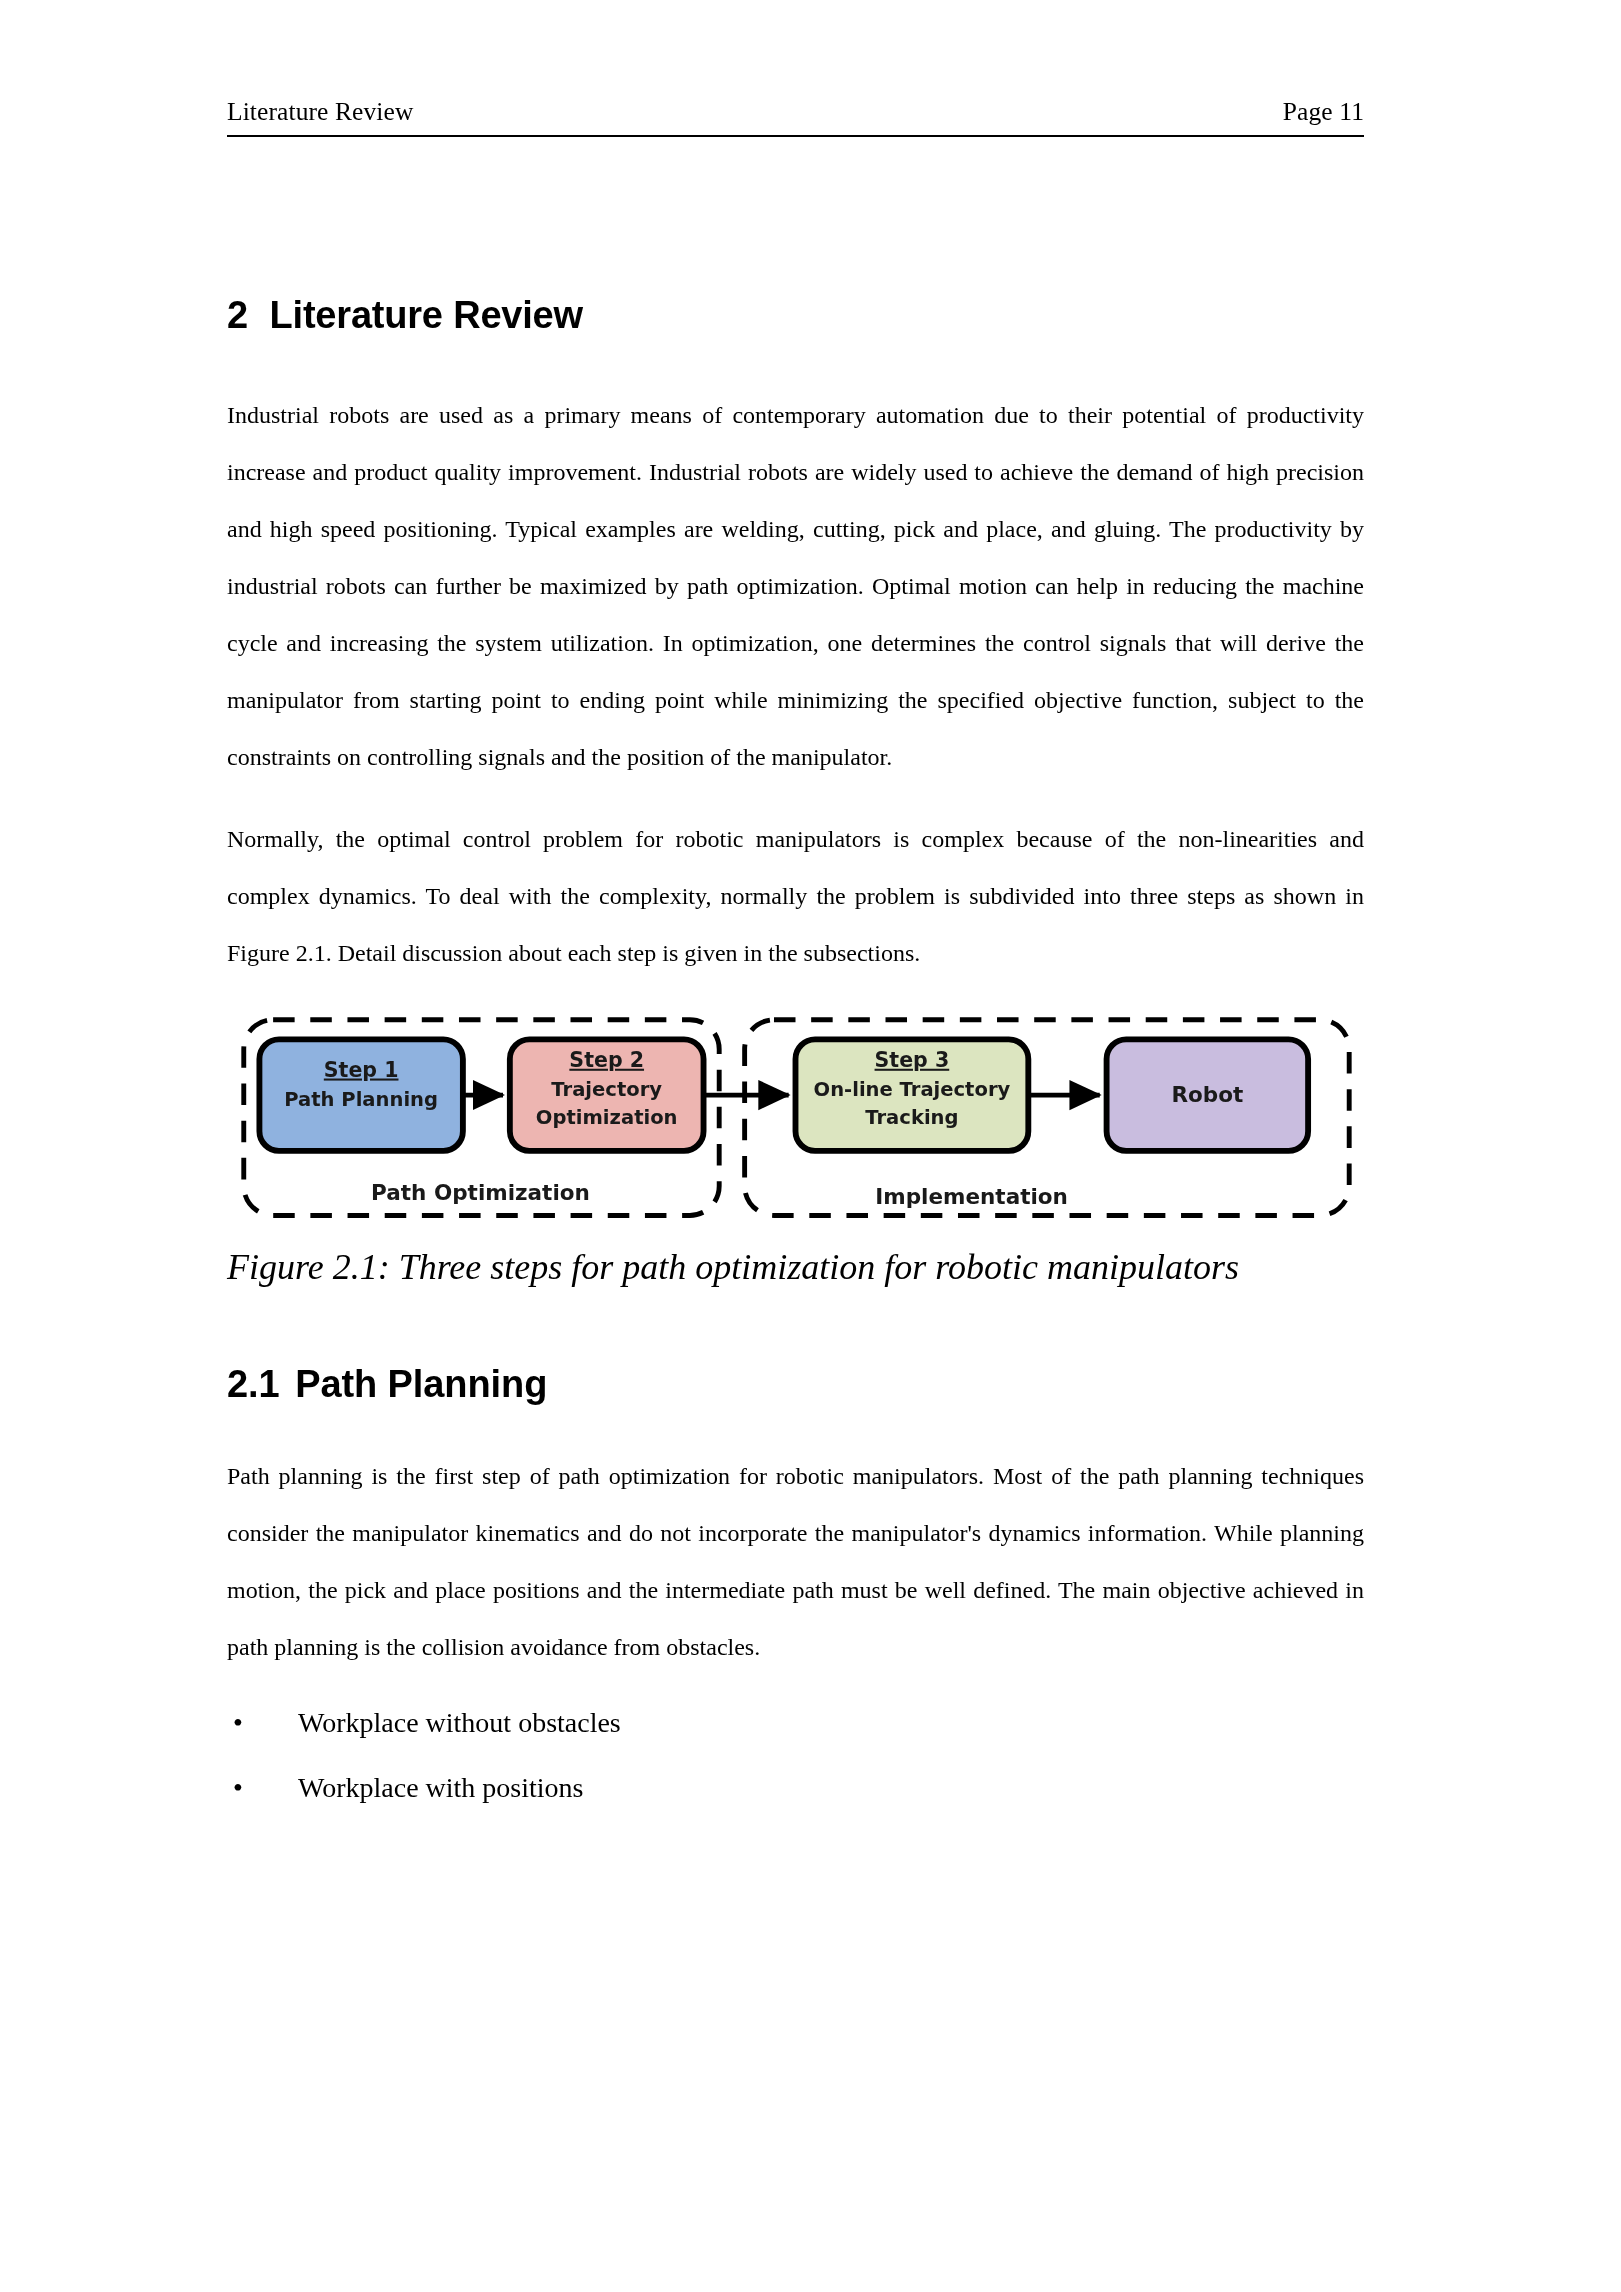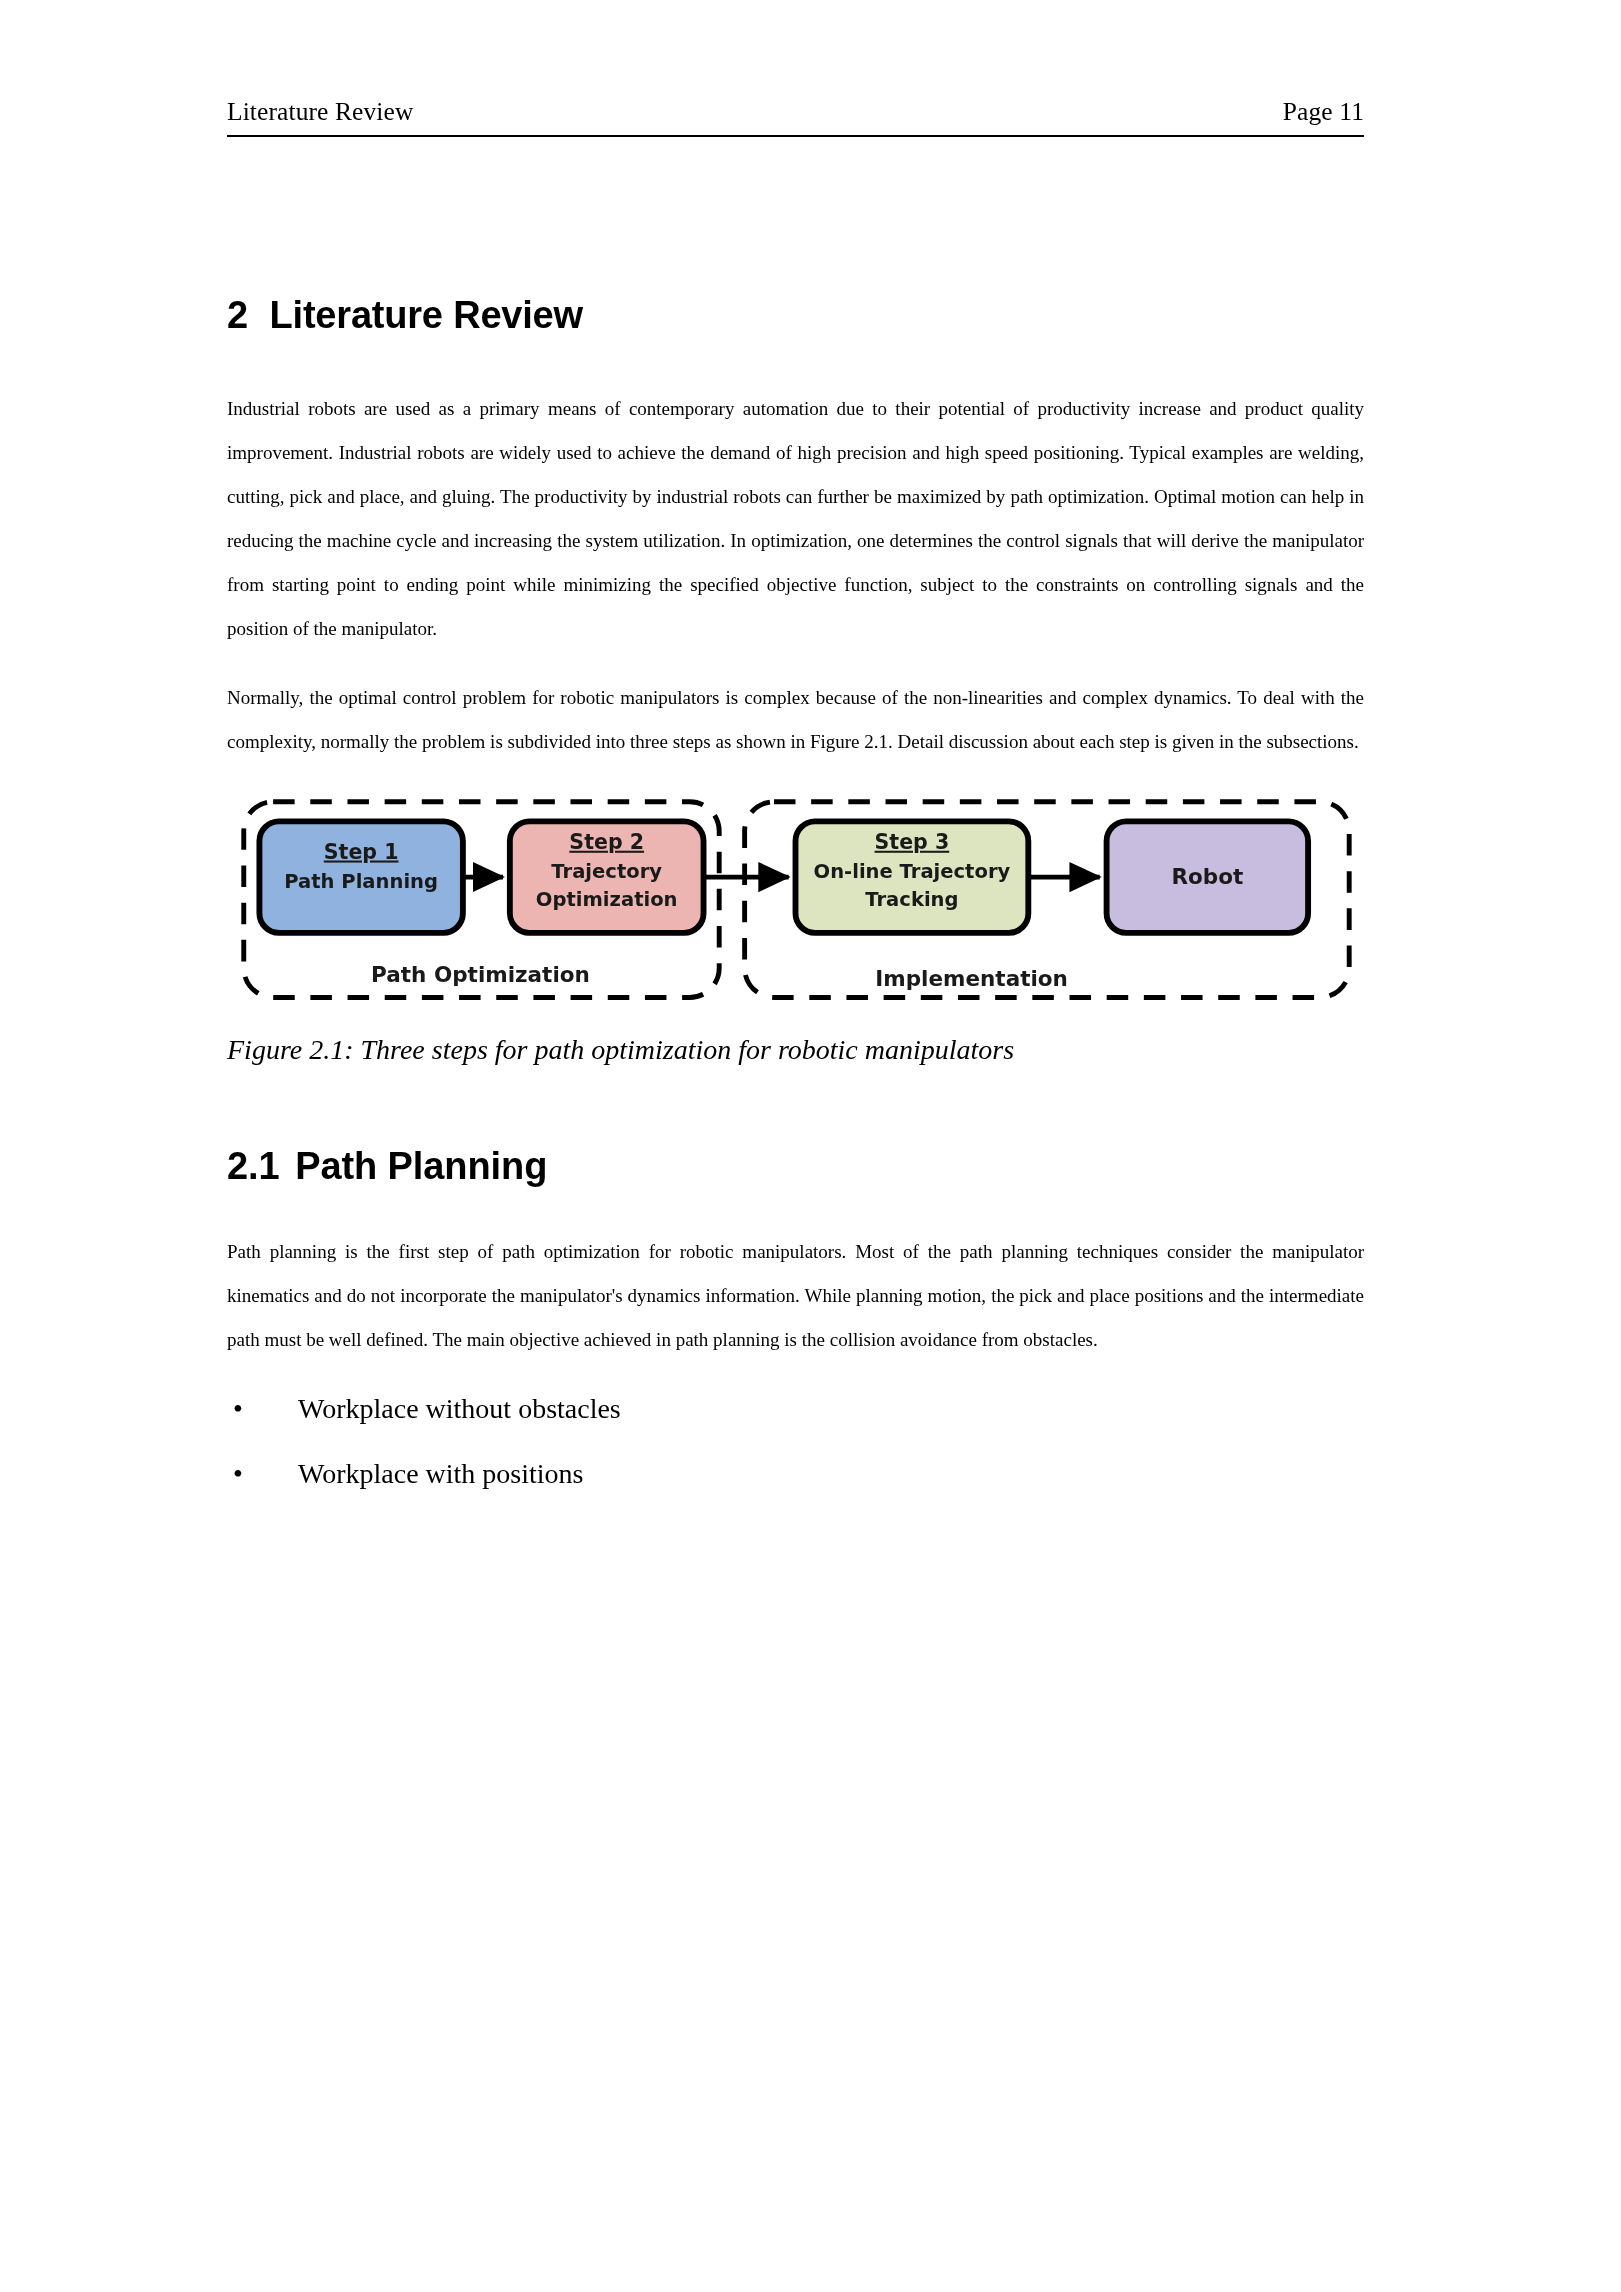--- a/index.html
+++ b/index.html
@@ -72,22 +72,22 @@
     font-weight: bold;
     font-size: 38px;
     line-height: 1.15;
     margin: 0 0 41px 0;
     letter-spacing: -0.1px;
     display: flex;
     gap: 15.7px;
   }
 
   p.body {
-    font-size: 19px;
-    line-height: 44px;
+    font-size: 24px;
+    line-height: 57px;
     text-align: justify;
     text-justify: inter-word;
     margin: 0 0 25.5px 0;
     hyphens: none;
   }
   p.body.tight { margin-bottom: 0; }
 
   .bullets {
     margin: 17.6px 0 0 0;
     padding: 0;
@@ -102,21 +102,21 @@
   }
   .bullets li .dot {
     position: absolute;
     left: 5.9px;
     top: 0;
     font-size: 28px;
     line-height: 44px;
   }
 
   .caption {
-    font-size: 28px;
+    font-size: 36px;
     font-style: italic;
     line-height: 39px;
     margin: 13.7px 0 0 0;
     text-align: left;
   }
 
   
   .figure-wrap {
     position: relative;
     width: 1137px;

